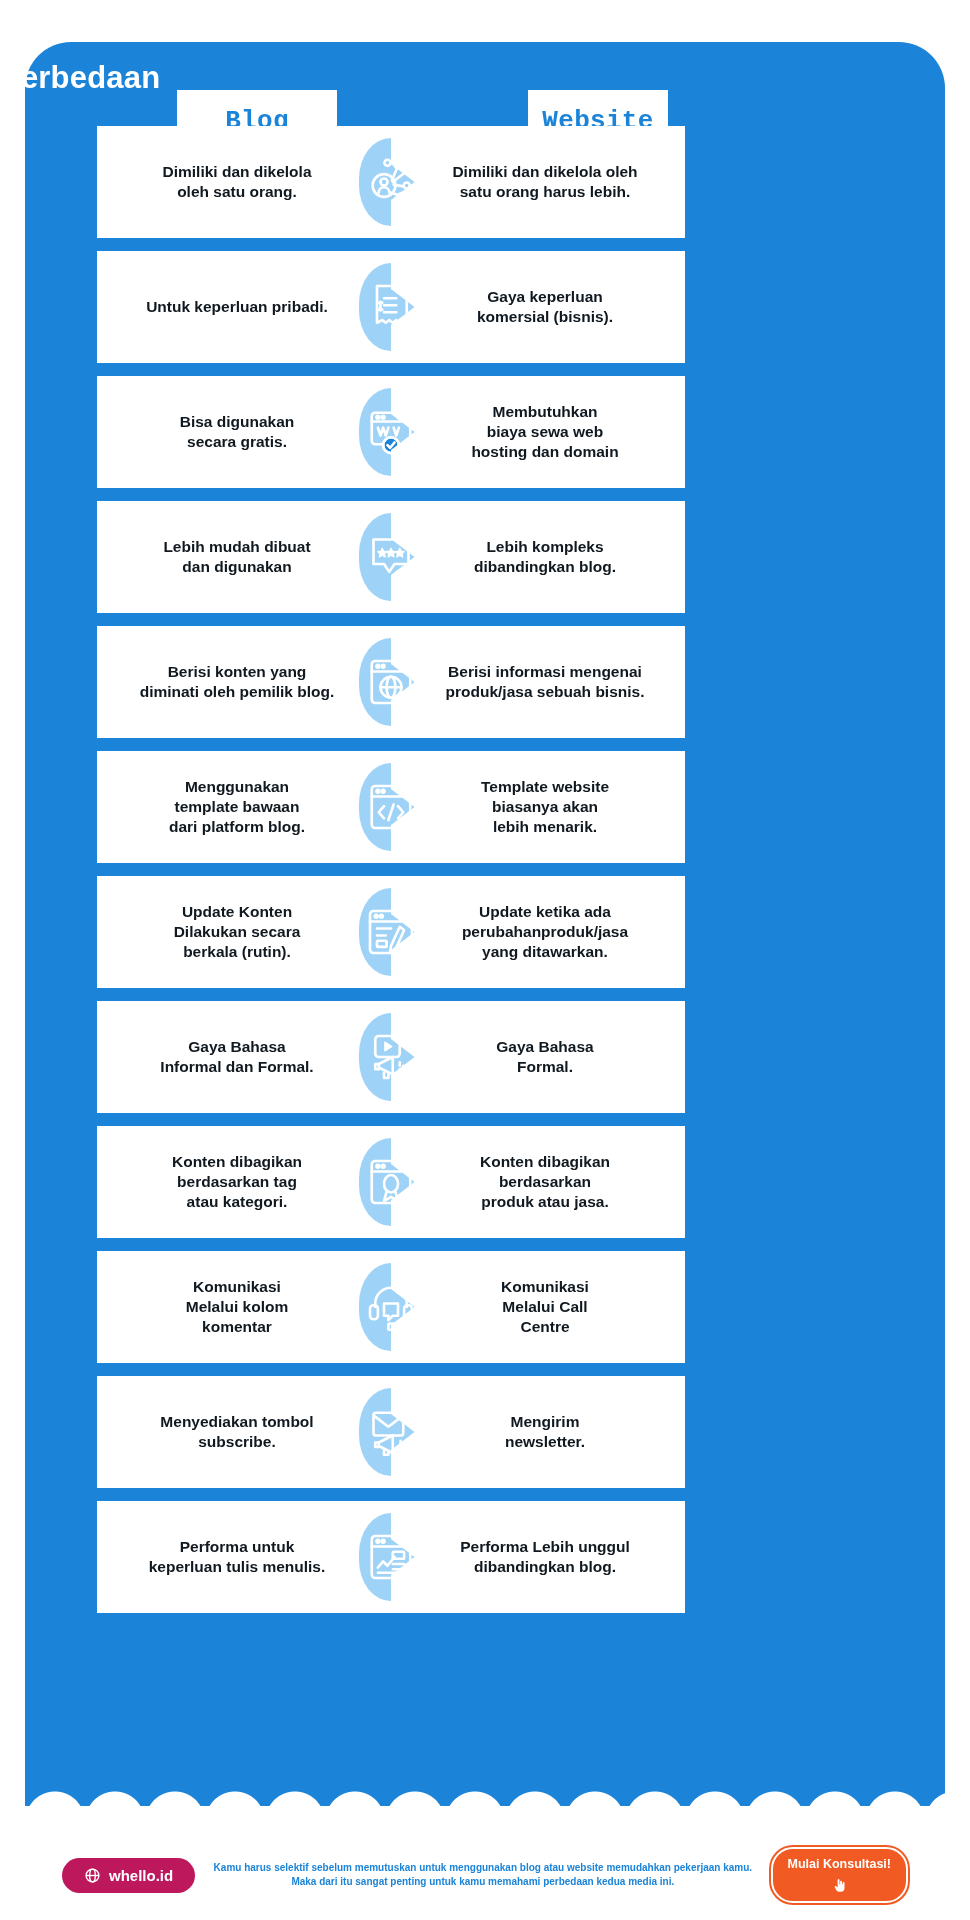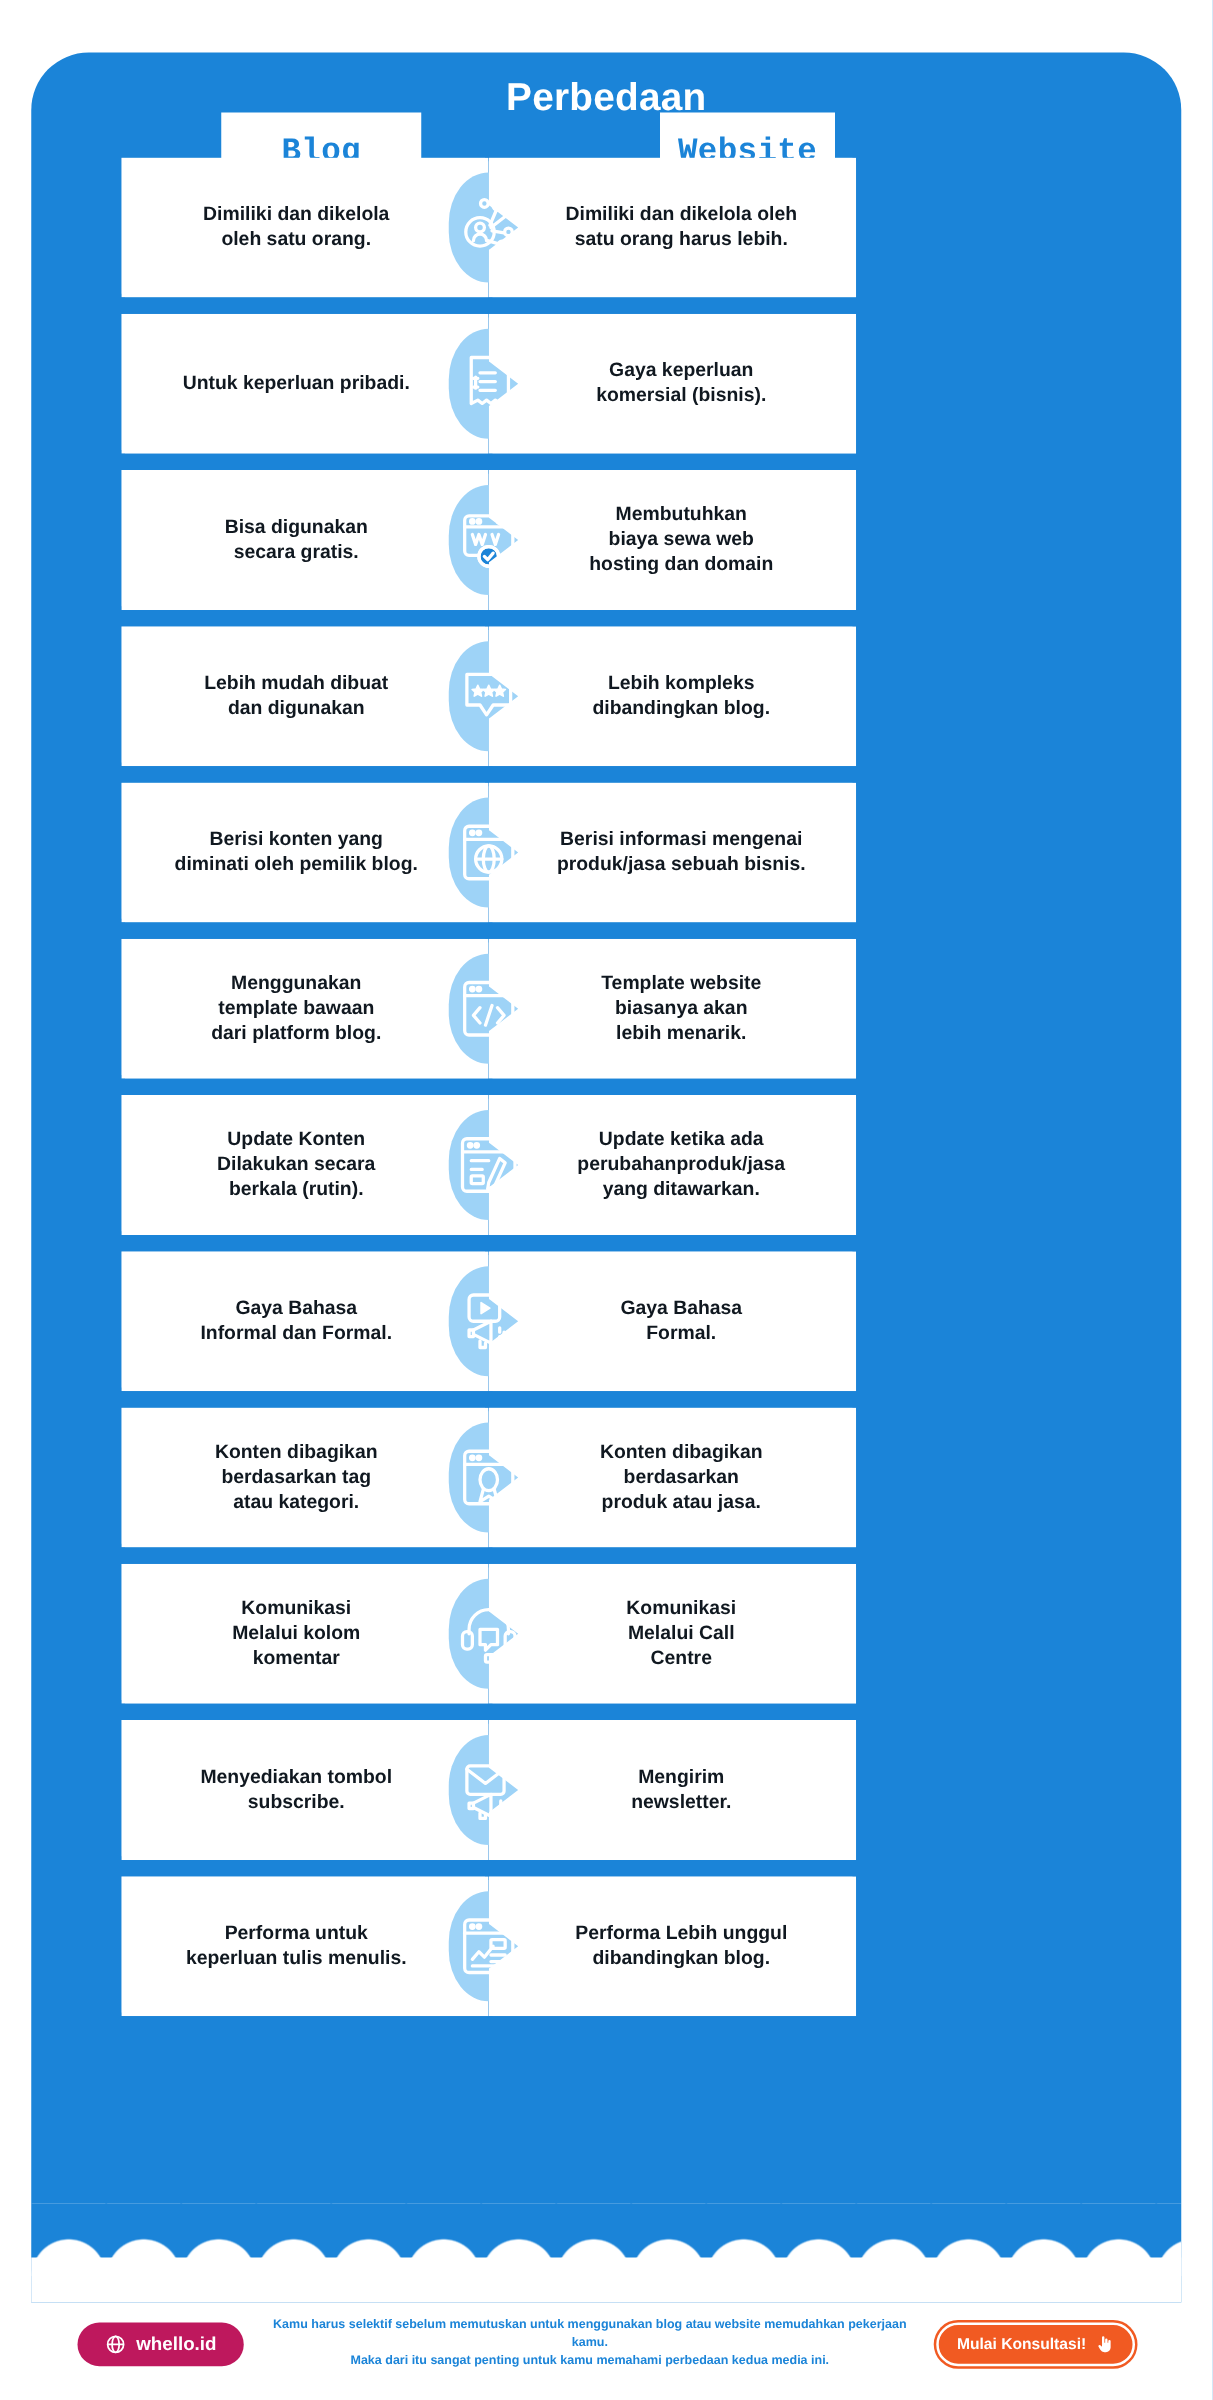--- a/index.html
+++ b/index.html
@@ -41,21 +41,21 @@
     color:#1b84d8; font-size:26px; font-weight:bold; letter-spacing:.3px;font-family:Liberation Mono, monospace;
   }
   .tag::after{
     content:""; position:absolute; bottom:-16px; left:50%; transform:translateX(-50%);
     border-left:17px solid transparent; border-right:17px solid transparent;
     border-top:17px solid #ffffff;
   }
   .tag-blog{ left:152px; }
   .tag-web{ left:503px; width:140px; }
   .main-title{
-    position:absolute; top:60px; left:0; width:970px; text-align:center;
+    position:absolute; top:60px; left:0; width:970px; 
     color:#ffffff; font-size:31px; font-weight:bold; letter-spacing:.2px;
   }
 
   
   .rows{ position:absolute; left:25px; top:126px; width:732px; }
   .row{
     position:relative; height:112px; margin-bottom:13px;
     display:flex; align-items:center; justify-content:space-between;
   }
 
@@ -108,20 +108,21 @@
   .brand svg{ width:17px; height:17px; display:block; }
   .footer-note{
     flex:1; text-align:center; color:#1b84d8; font-size:10px;
     line-height:1.45; font-weight:600; padding:0 14px; white-space:pre-line;
   }
   .cta{
     display:flex; align-items:center; gap:7px;
     background:#f15a22; color:#ffffff; border:2px solid #ffffff;
     border-radius:22px; padding:8px 15px; font-size:12.5px; font-weight:bold;
     box-shadow:0 0 0 2px #f15a22;
+    flex-direction:column;
   }
   .cta svg{ width:15px; height:15px; display:block; }
 </style>
 </head>
 <body>
 
 <div id="page">
 
   <div class="panel"></div>
 

